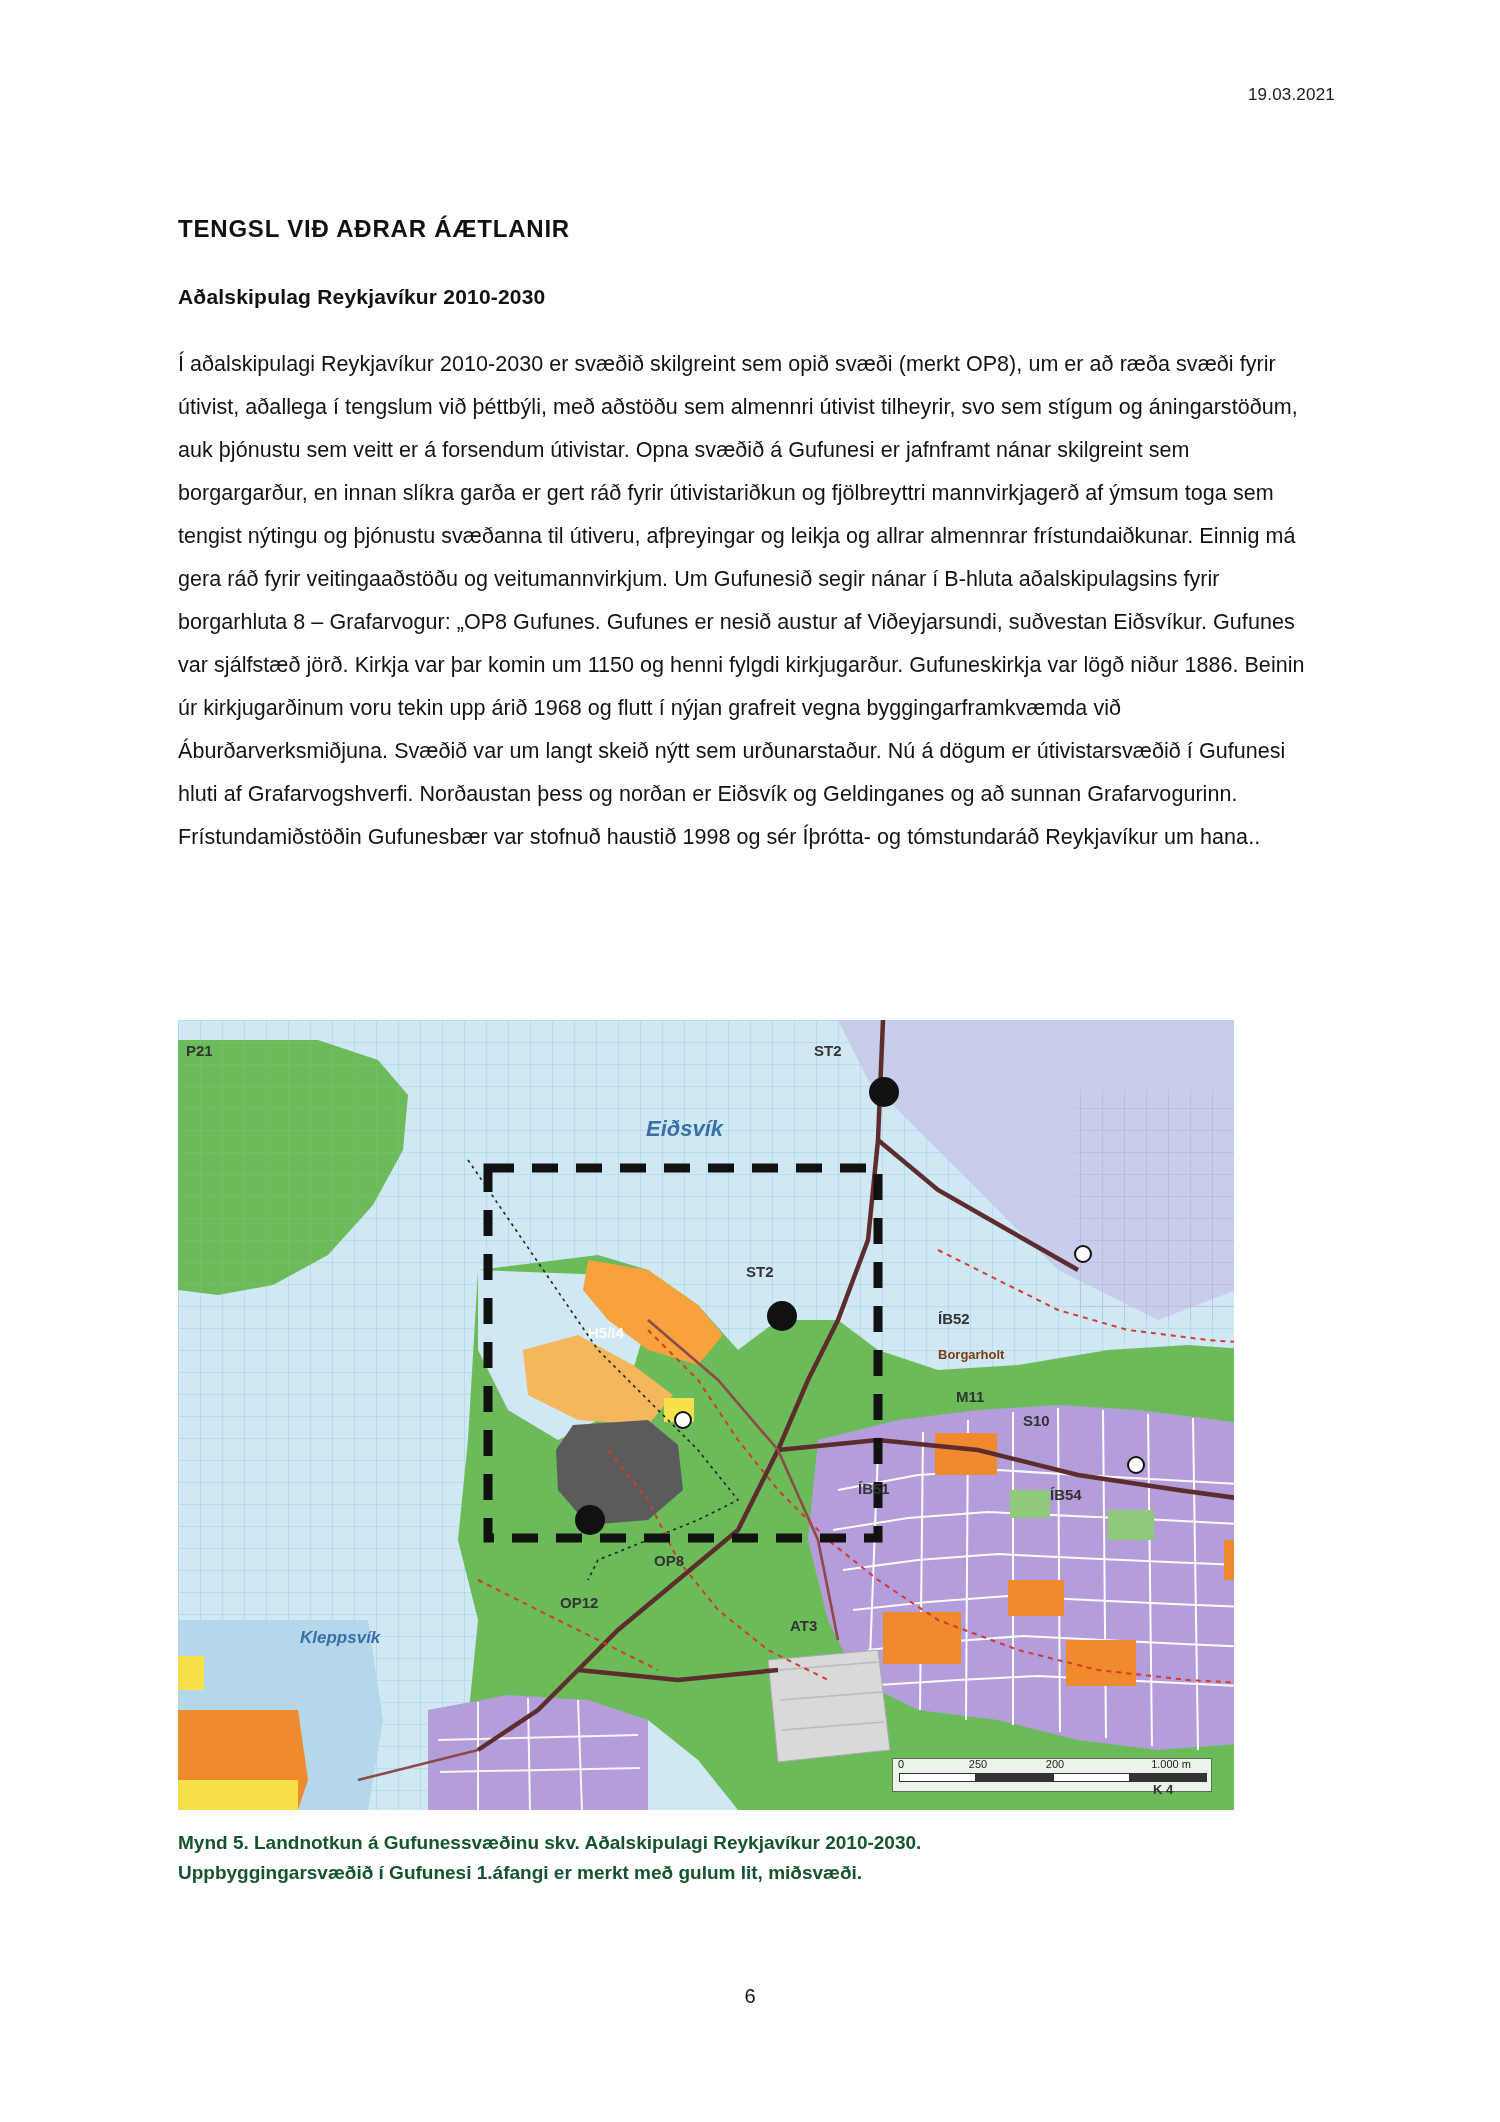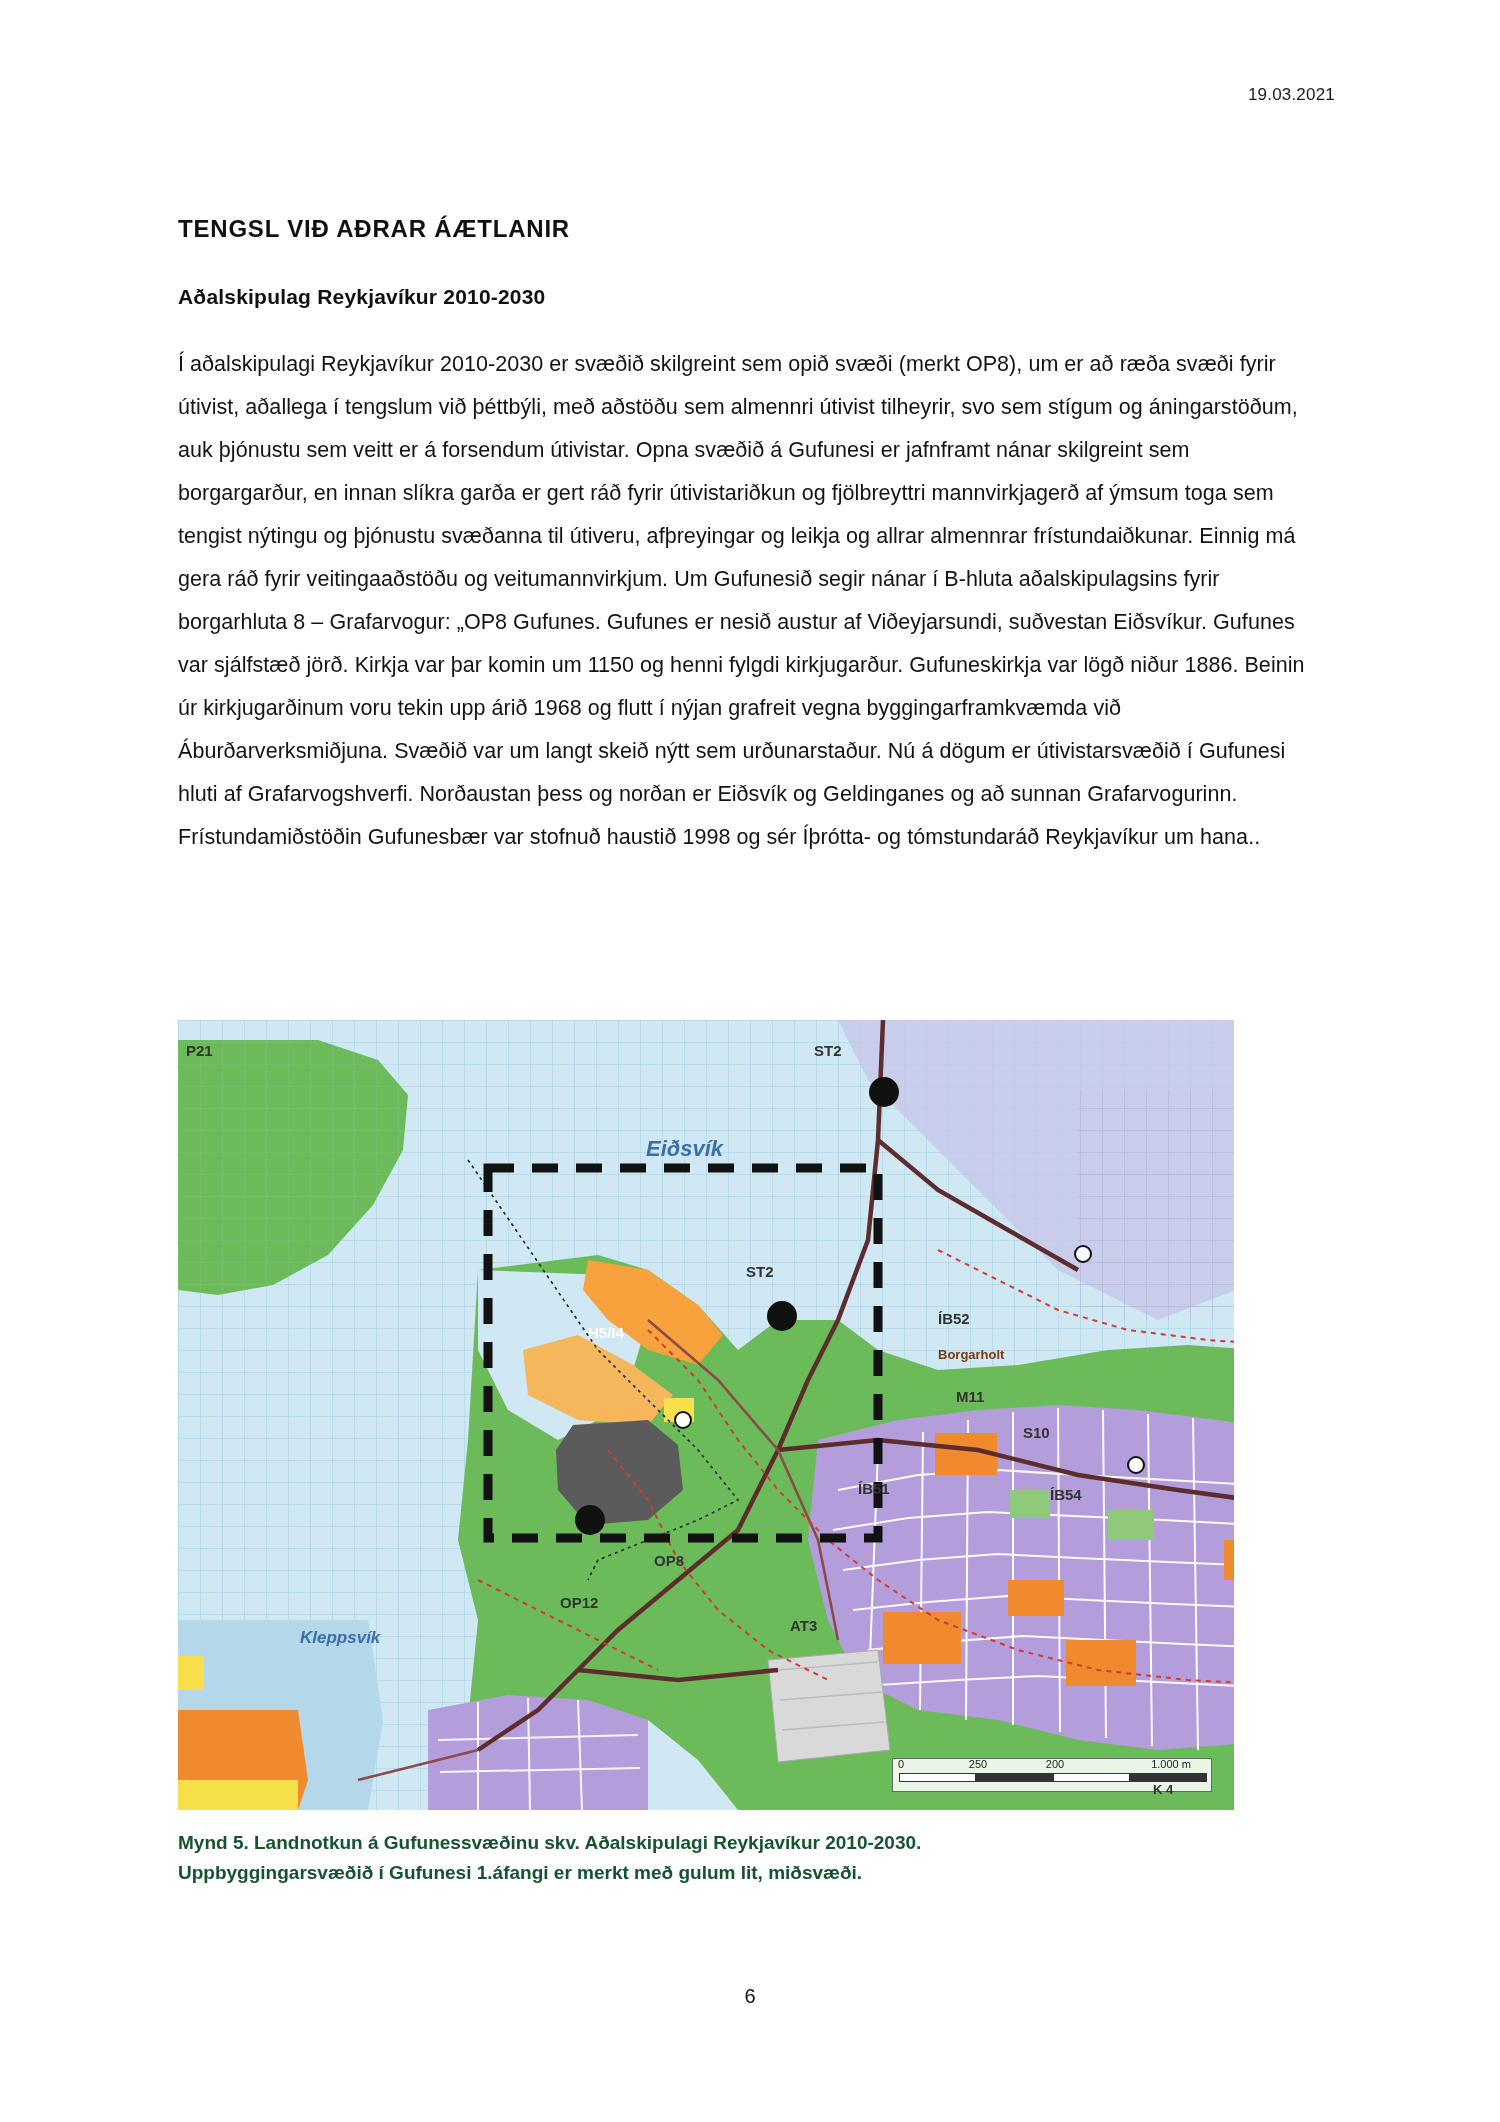--- a/index.html
+++ b/index.html
@@ -250,27 +250,27 @@
         <circle cx="706" cy="72" r="15" fill="#111"></circle>
         <circle cx="604" cy="296" r="15" fill="#111"></circle>
         <circle cx="412" cy="500" r="15" fill="#111"></circle>
         <circle cx="505" cy="400" r="8" fill="#fff" stroke="#111" stroke-width="2"></circle>
         <circle cx="905" cy="234" r="8" fill="#fff" stroke="#111" stroke-width="2"></circle>
         <circle cx="958" cy="445" r="8" fill="#fff" stroke="#111" stroke-width="2"></circle>
       </svg>
 
       <div class="map-label" style="left:8px; top:22px;">P21</div>
       <div class="map-label" style="left:636px; top:22px;">ST2</div>
-      <div class="map-label water" style="left:468px; top:96px;margin-top:20px;">Eiðsvík</div>
+      <div class="map-label water" style="left:468px; top:96px;">Eiðsvík</div>
       <div class="map-label" style="left:568px; top:243px;">ST2</div>
       <div class="map-label" style="left:410px; top:304px; color:#fff;">H5/I4</div>
       <div class="map-label" style="left:760px; top:290px;">ÍB52</div>
       <div class="map-label small" style="left:760px; top:327px; color:#7a3b12;">Borgarholt</div>
       <div class="map-label" style="left:778px; top:368px;">M11</div>
-      <div class="map-label" style="left:845px; top:404px;text-align:right;">S10</div>
+      <div class="map-label" style="left:845px; top:392px;text-align:right;">S10</div>
       <div class="map-label" style="left:680px; top:460px;">ÍB51</div>
       <div class="map-label" style="left:872px; top:466px;">ÍB54</div>
       <div class="map-label" style="left:476px; top:522px;margin-top:10px;">OP8</div>
       <div class="map-label" style="left:382px; top:574px;">OP12</div>
       <div class="map-label" style="left:612px; top:597px;">AT3</div>
       <div class="map-label water" style="left:122px; top:608px; font-size:17px;">Kleppsvík</div>
 
       <div class="scalebar">
         <div class="nums">
           <span style="left:8px;">0</span>

